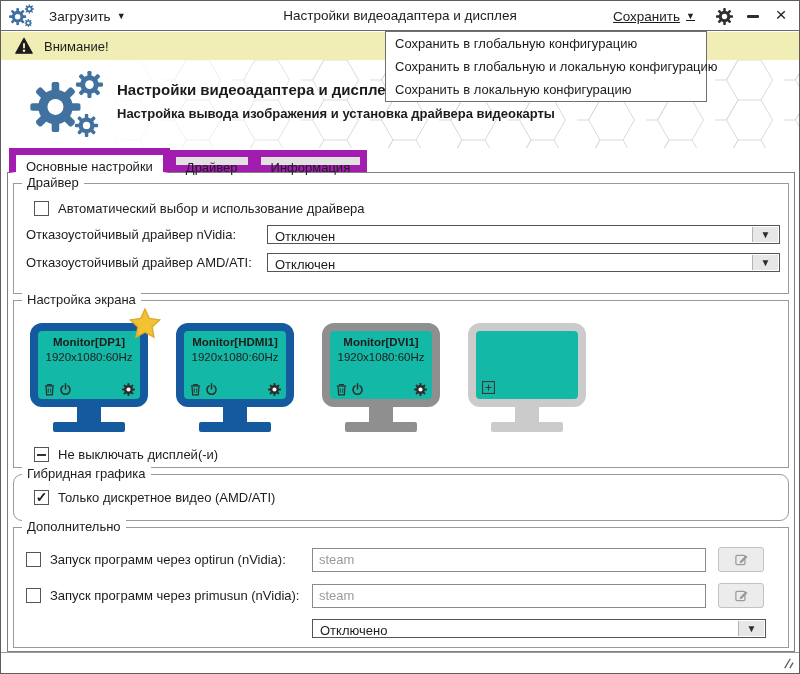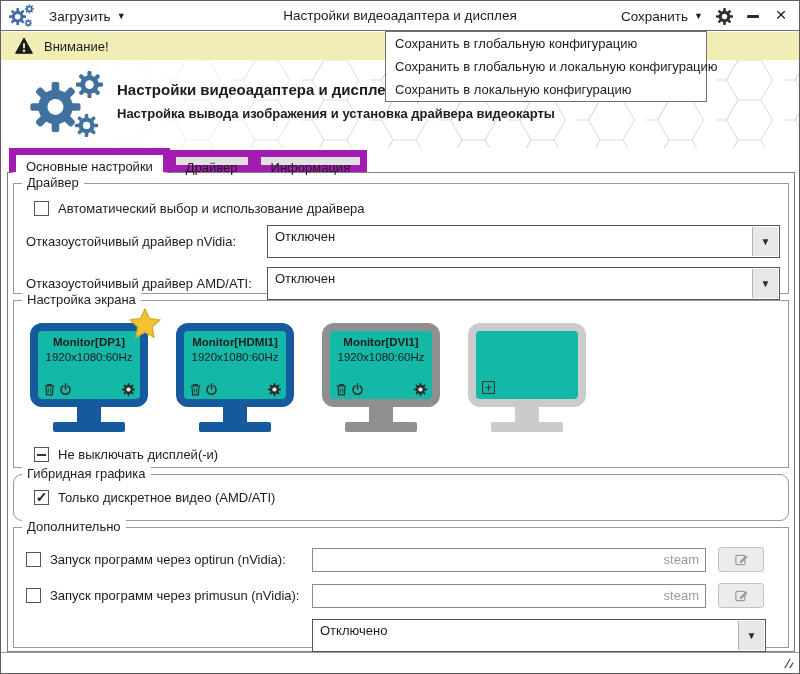--- a/index.html
+++ b/index.html
@@ -8,21 +8,21 @@
     position:relative;width:800px;height:674px;background:#fff;
     border:1px solid #5e5e5e;overflow:hidden;
     font-family:"Liberation Sans",sans-serif;color:#1c1c1c;
   }
   
   .topbar{position:absolute;top:0;left:0;right:0;height:30px;background:#fff;border-bottom:1px solid #6a6a6a;}
   .topbar .logo{position:absolute;left:8px;top:3px;width:28px;height:24px;color:#3f6fa3;}
   .tb-btn{position:absolute;top:0;height:30px;display:flex;align-items:center;gap:6px;font-size:13.5px;cursor:default;}
   .tb-load{left:48px;}
   .tb-title{position:absolute;left:0;right:0;top:0;height:30px;line-height:30px;text-align:center;font-size:13.5px;}
-  .tb-save{right:96px;}
+  .tb-save{right:104px;text-decoration:underline;}
   .arr{font-size:9px;color:#222;line-height:1;}
   .tb-gear{position:absolute;right:66px;top:7px;width:17px;height:17px;color:#2e2e2e;}
   .tb-min{position:absolute;right:38px;top:6px;width:16px;height:18px;}
   .tb-min .bar{position:absolute;left:2px;right:2px;top:8px;height:3px;background:#2e2e2e;border-radius:1px;}
   .tb-close{position:absolute;right:8px;top:0;width:20px;height:30px;font-size:19px;line-height:28px;text-align:center;color:#222;}
   
   .warnbar{position:absolute;top:31px;left:0;right:0;height:28px;background:#f0eeb5;display:flex;align-items:center;}
   .warnbar .wicon{width:20px;height:18px;margin-left:13px;}
   .warnbar .wtext{margin-left:10px;font-size:13px;}
   
@@ -43,21 +43,21 @@
   .frame{position:absolute;top:171px;left:6px;width:788px;height:480px;border:1px solid #808080;background:#fff;padding:4px 5px;}
   .groupbox{position:relative;border:1px solid #9a9a9a;margin-top:6px;padding:0 8px;}
   .groupbox .gtitle{position:absolute;top:-9px;left:8px;background:#fff;padding:0 5px;font-size:13px;}
   
   .cbrow{display:flex;align-items:center;gap:9px;}
   .cb{width:15px;height:15px;border:1px solid #555;background:#fff;flex:0 0 auto;position:relative;display:flex;align-items:center;justify-content:center;}
   .cb .check{font-size:14px;font-weight:bold;color:#222;line-height:1;margin-top:-2px;}
   .cb .dash{width:9px;height:2px;background:#333;}
   .cblabel{font-size:13px;}
   
-  .combo{position:relative;height:33px;border:1px solid #555;background:#fff;font-size:13px;text-align:right;}
+  .combo{position:relative;height:19px;border:1px solid #555;background:#fff;font-size:13px;text-align:right;}
   .combo .cval{position:absolute;left:7px;top:0;line-height:21px;}
   .combo .cbtn{position:absolute;right:1px;top:1px;bottom:1px;width:26px;background:#e7e7e7;border-left:1px solid #b3b3b3;display:flex;align-items:center;justify-content:center;}
   .combo .cbtn .arr{font-size:10px;color:#2d2d2d;}
   
   .g-driver{height:111px;}
   .g-driver .cbrow{margin:17px 0 0 12px;}
   .drow{display:flex;align-items:center;margin-top:9px;}
   .drow .dlabel{width:245px;font-size:13px;padding-left:4px;}
   .drow .combo{flex:1;}
   
@@ -80,21 +80,21 @@
   .g-screen .cbrow{margin:15px 0 0 12px;}
   
   .g-hybrid{height:47px;border-radius:9px;}
   .g-hybrid .cbrow{margin:15px 0 0 12px;}
   
   .g-extra{height:121px;padding-right:22px;}
   .xrow{display:grid;grid-template-columns:278px 1fr 48px;column-gap:12px;align-items:center;margin-top:11px;}
   .xrow:first-of-type{margin-top:19px;}
   .xrow .cbrow{margin-left:4px;}
   .xlabel{font-size:13px;padding-left:4px;}
-  .tinput{height:24px;border:1px solid #8a8a8a;background:#fff;font-size:13px;padding:0 6px;font-family:"Liberation Sans",sans-serif;color:#222;width:100%;text-align:right;}
+  .tinput{height:24px;border:1px solid #8a8a8a;background:#fff;font-size:13px;padding:0 6px;font-family:"Liberation Sans",sans-serif;color:#222;width:100%;}
   .tinput::placeholder{color:#9a9a9a;}
   .editbtn{width:46px;height:25px;background:#ececec;border:1px solid #c2c2c2;border-radius:3px;display:flex;align-items:center;justify-content:center;color:#9a9a9a;}
   .editbtn svg{width:15px;height:15px;}
   .xrow .combo{grid-column:2/4;}
   
   .statusbar{position:absolute;left:0;right:0;bottom:0;height:21px;border-top:1px solid #9a9a9a;background:#fff;}
   .grip{position:absolute;right:5px;bottom:4px;width:13px;height:13px;color:#555;}
   .hidden-defs{position:absolute;width:0;height:0;overflow:hidden;}
 </style>
 </head>

